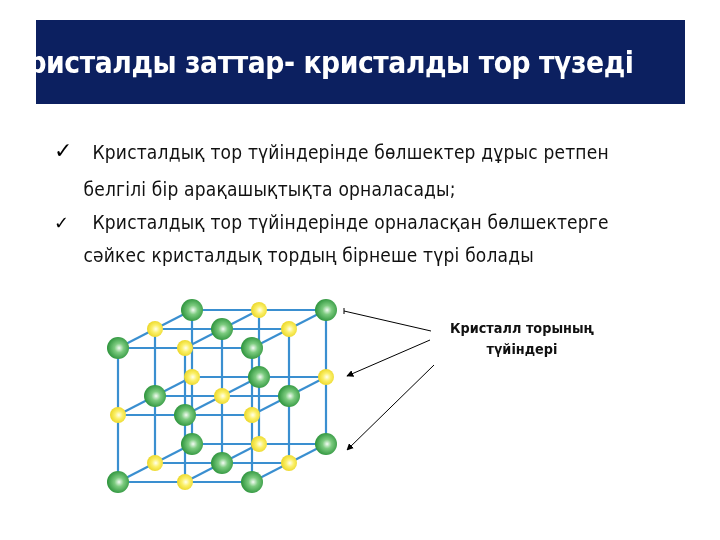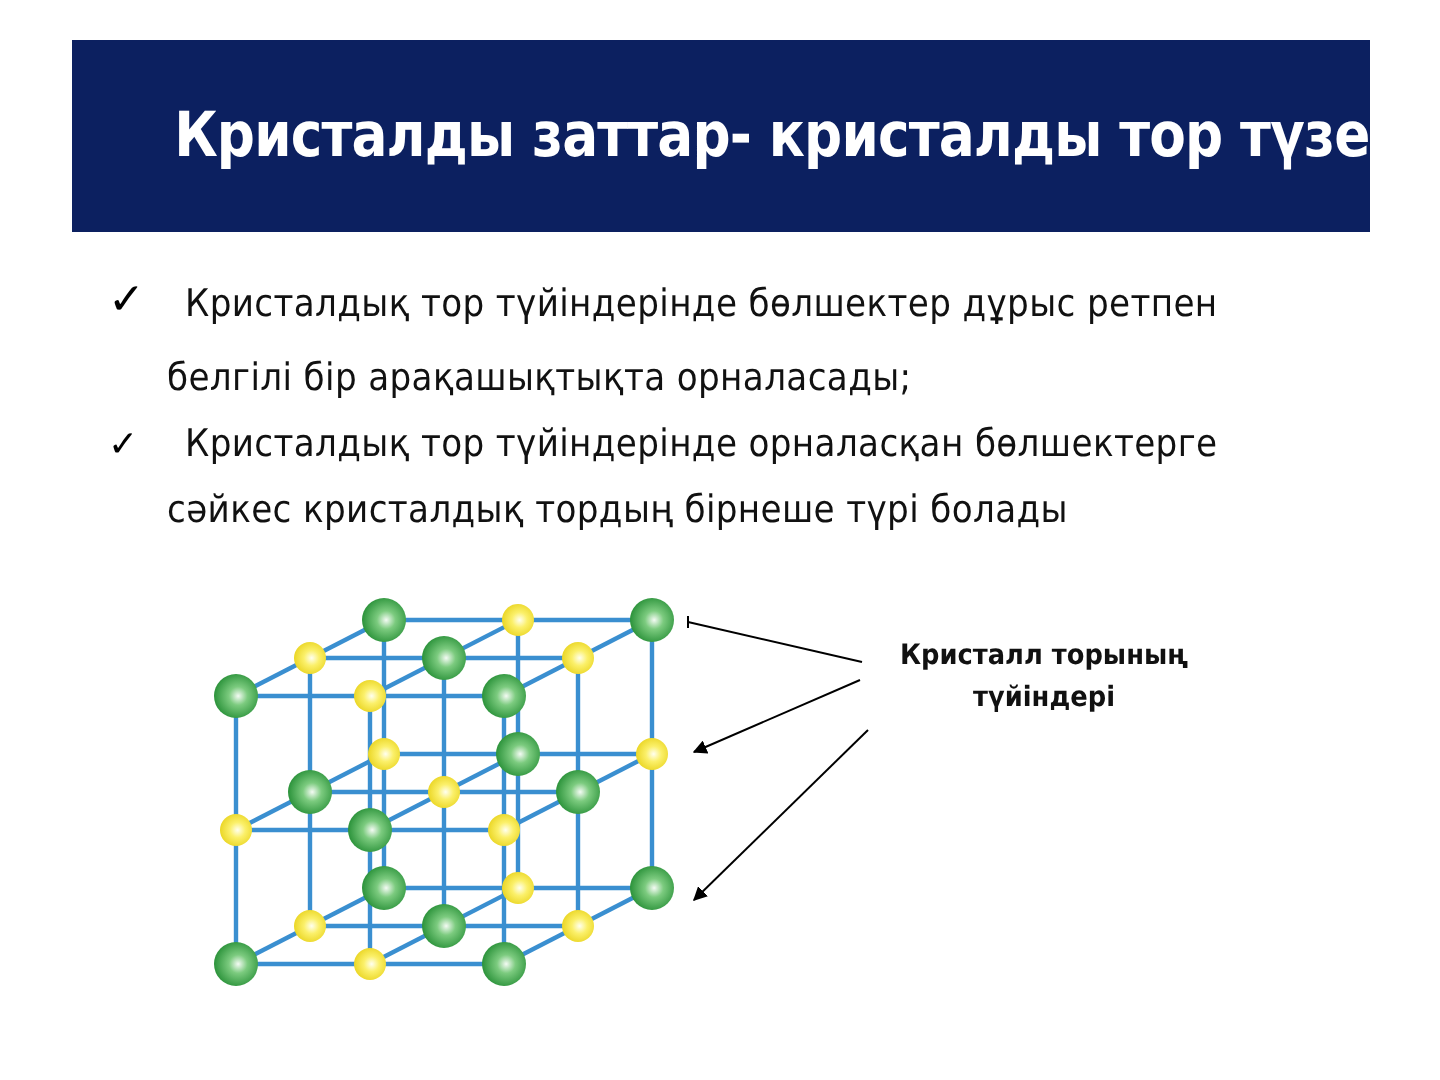--- a/index.html
+++ b/index.html
@@ -1,22 +1,22 @@
 <!DOCTYPE html>
 <html><head>
 <meta charset="utf-8">
 <style>
   html, body { margin: 0; padding: 0; }
   body {
     width: 720px; height: 540px; background: #ffffff; position: relative; overflow: hidden;
     font-family: "DejaVu Sans", "Liberation Sans", sans-serif;
   }
   .title-bar {
-    position: absolute; left: 36px; top: 20px; width: 649px; height: 96px;
-    background: #0c2060; display: flex; align-items: center; justify-content: flex-start;
+    position: absolute; left: 36px; top: 20px; width: 649px; height: 84px;
+    background: #0c2060; display: flex; align-items: center; justify-content: flex-end;
   }
   .title-text {
     color: #ffffff; font-size: 31px; font-weight: bold; letter-spacing: -0.5px;
     white-space: nowrap; font-family: "DejaVu Sans", sans-serif;
     transform: scaleX(0.86); transform-origin: center;
   }
   .bullets { position: absolute; left: 52px; top: 134px; width: 622px; }
   .bullet { position: relative; font-size: 19px; line-height: 37px; color: #111111; }
   .bullet .check {
     position: absolute; left: 2px; top: 0px; font-size: 22px; color: #000; line-height: 34px;

